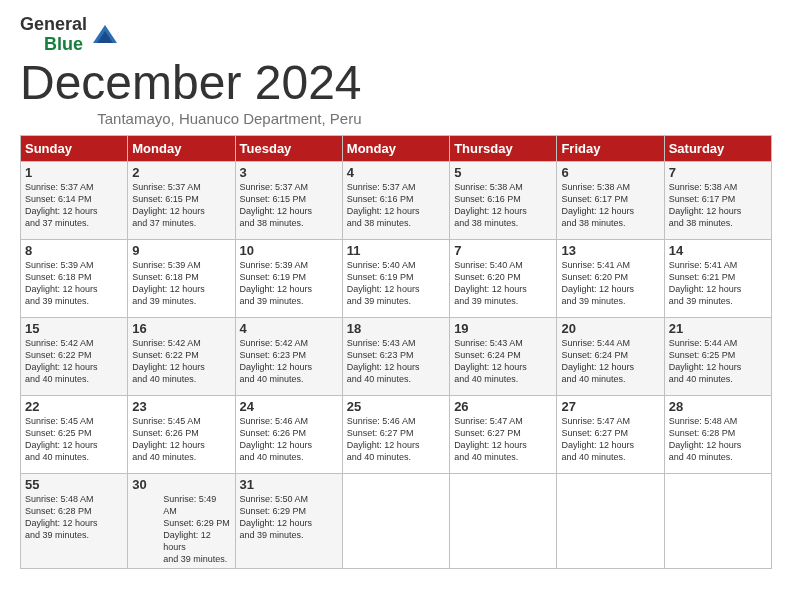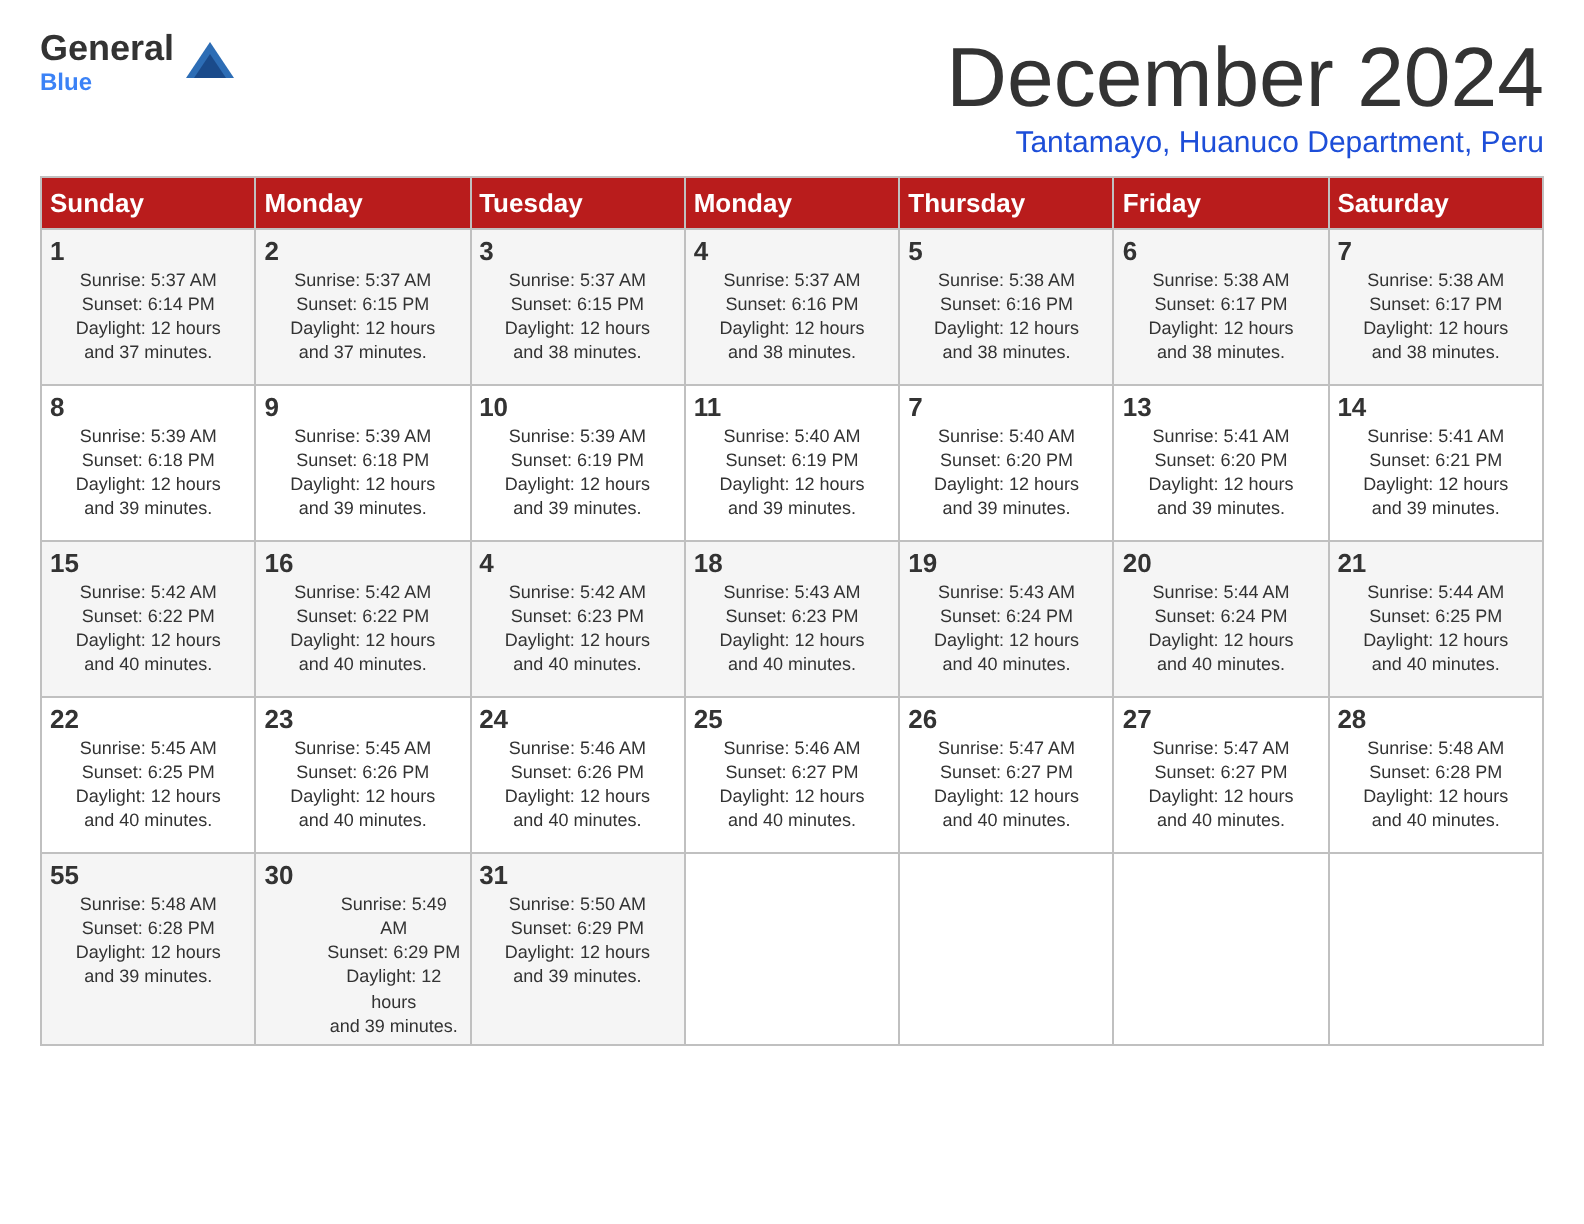--- a/index.html
+++ b/index.html
@@ -13,56 +13,58 @@
     .page {
       width: 792px;
       height: 612px;
       padding: 15px 20px 10px 20px;
     }
     .header {
       display: flex;
       justify-content: space-between;
       align-items: flex-start;
       margin-bottom: 8px;
+      flex-direction: column;
     }
     .logo {
       display: flex;
       align-items: center;
     }
     .logo-text {
       display: flex;
       flex-direction: column;
       line-height: 1.1;
     }
     .logo-general {
       font-size: 18px;
       font-weight: bold;
       color: #333;
     }
     .logo-blue {
-      font-size: 12px;
+      font-size: 18px;
       font-weight: bold;
-      color: #3b82f6;
+      color: #15803d;
+      margin-left: 24px;
     }
     .logo-icon {
       width: 28px;
       height: 28px;
       margin-left: 4px;
     }
     .title-area {
       text-align: right;
     }
     .month-title {
-      font-size: 42px;
+      font-size: 48px;
       font-weight: normal;
       color: #333;
     }
     .subtitle {
       font-size: 15px;
-      color: #1d4ed8;
+      color: #737373;
     }
     table {
       width: 100%;
       border-collapse: collapse;
       table-layout: fixed;
     }
     thead tr th {
       background-color: #b91c1c;
       color: #fff;
       font-size: 13px;
@@ -88,21 +90,20 @@
     .day-num {
       font-size: 13px;
       font-weight: bold;
       display: block;
       margin-bottom: 1px;
     }
     .day-info {
       font-size: 9px;
       line-height: 1.35;
       color: #333;
-      text-align: center;
     }
     td.empty {
       background-color: #fff !important;
     }
   </style>
 </head>
 <body>
 
 <div class="page">
   <div class="header">

